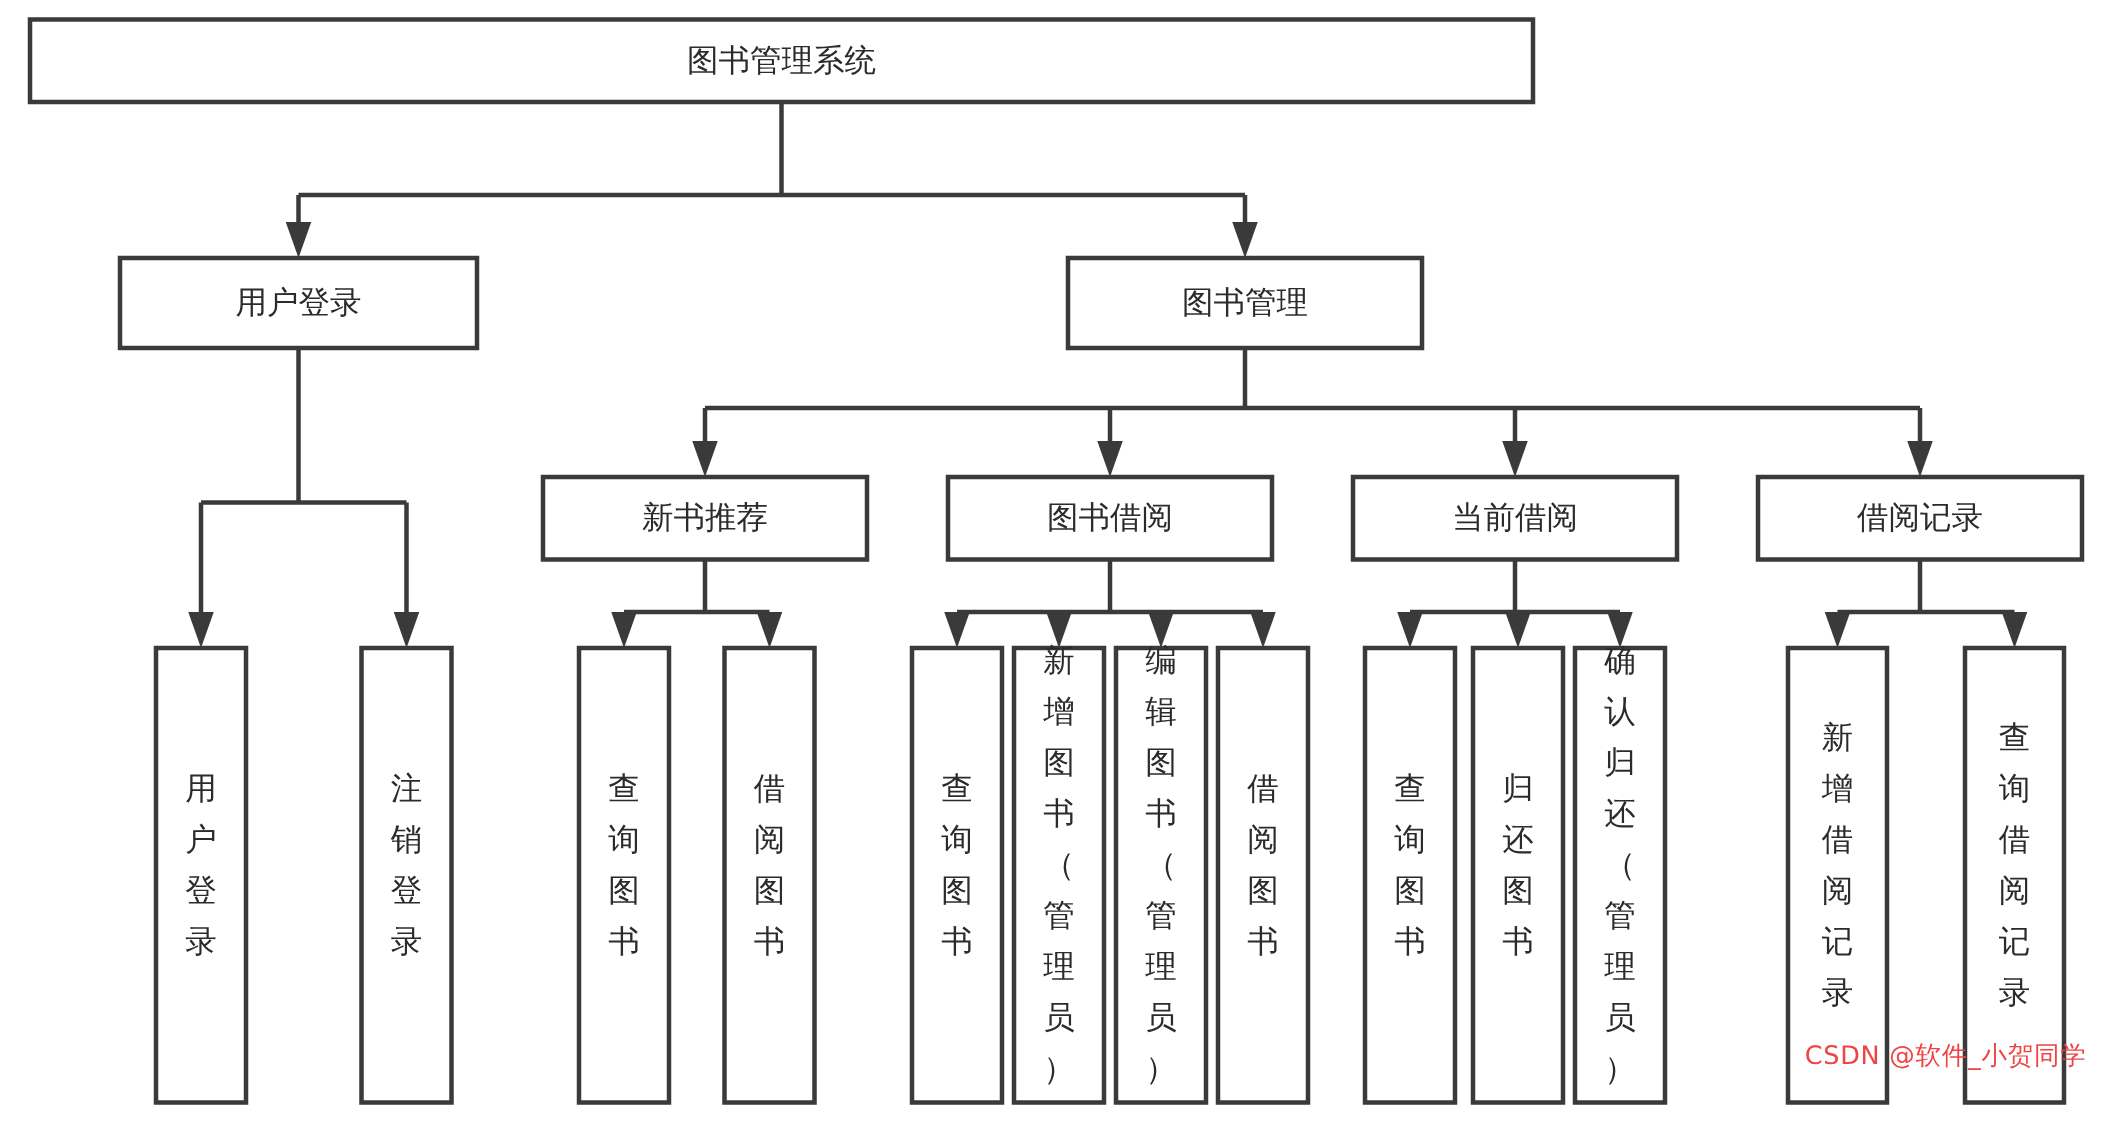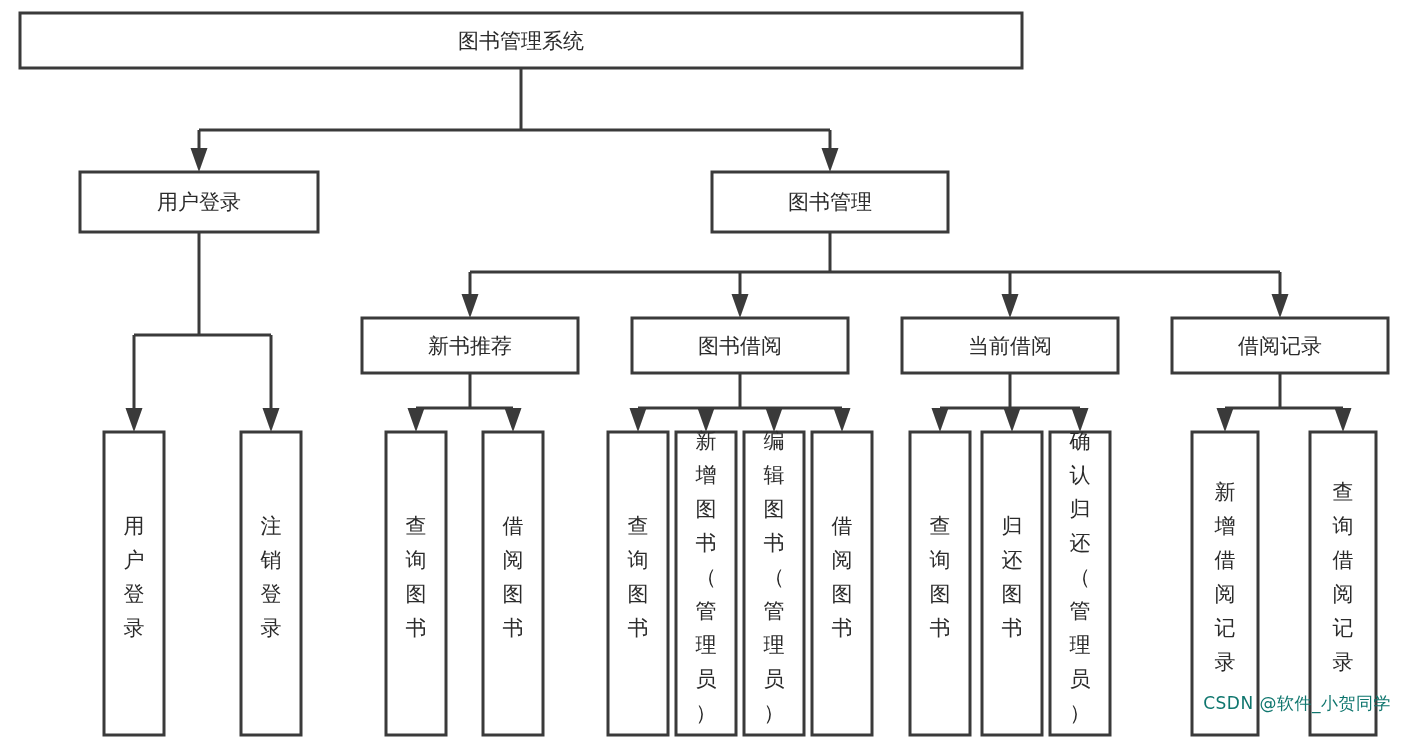--- a/index.html
+++ b/index.html
@@ -55,21 +55,21 @@
     font-size: 21px;
     fill: #2b2b2b;
     text-anchor: middle;
   }
   .watermark-text {
     position: absolute;
     right: 14px;
     bottom: 4px;
     font-family: "DejaVu Sans", "Liberation Sans", sans-serif;
     font-size: 17px;
-    color: #0f766e;
+    color: #ef4444;
     letter-spacing: 0.5px;
     white-space: nowrap;
     pointer-events: none;
     user-select: none;
   }
 </style>
 </head>
 <body>
 
 <div id="diagram-root">

